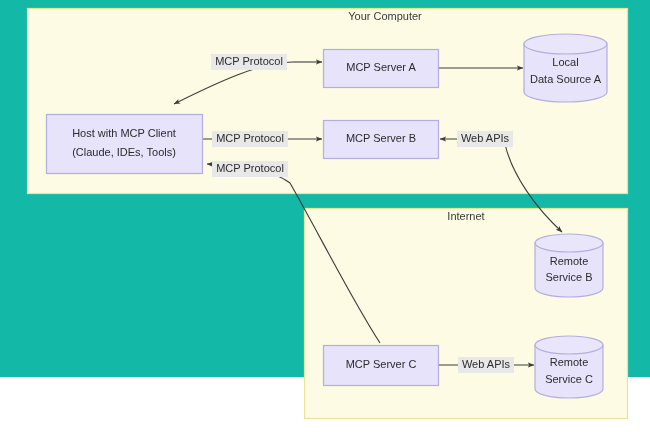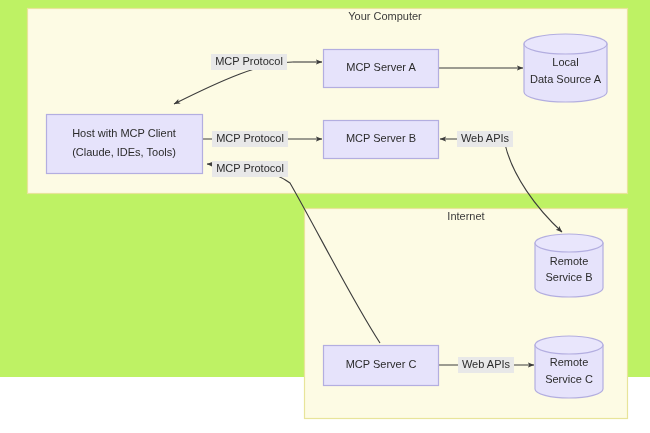--- a/index.html
+++ b/index.html
@@ -10,21 +10,21 @@
   body {
     width: 650px;
     height: 433px;
     font-family: "Liberation Sans", sans-serif;
     overflow: hidden;
   }
   #diagram-root {
     position: relative;
     width: 650px;
     height: 377px;
-    background: #bef264;
+    background: #14b8a6;
   }
   svg#diagram {
     display: block;
     width: 650px;
     height: 433px;
   }
   .zone-rect {
     fill: #fdfbe4;
     stroke: #e8e49a;
     stroke-width: 1.2;

